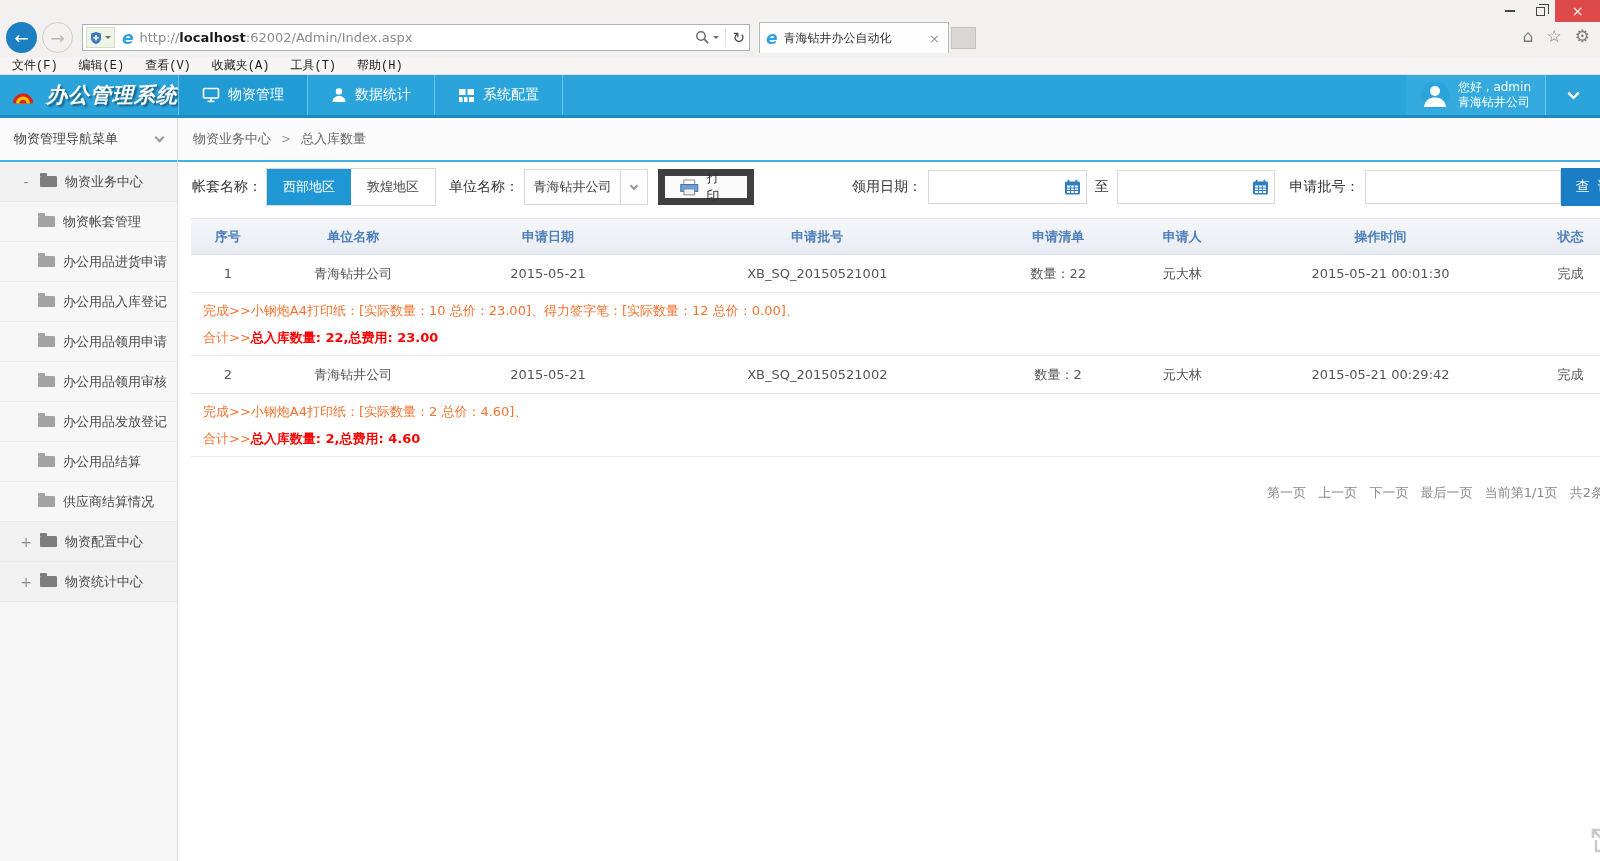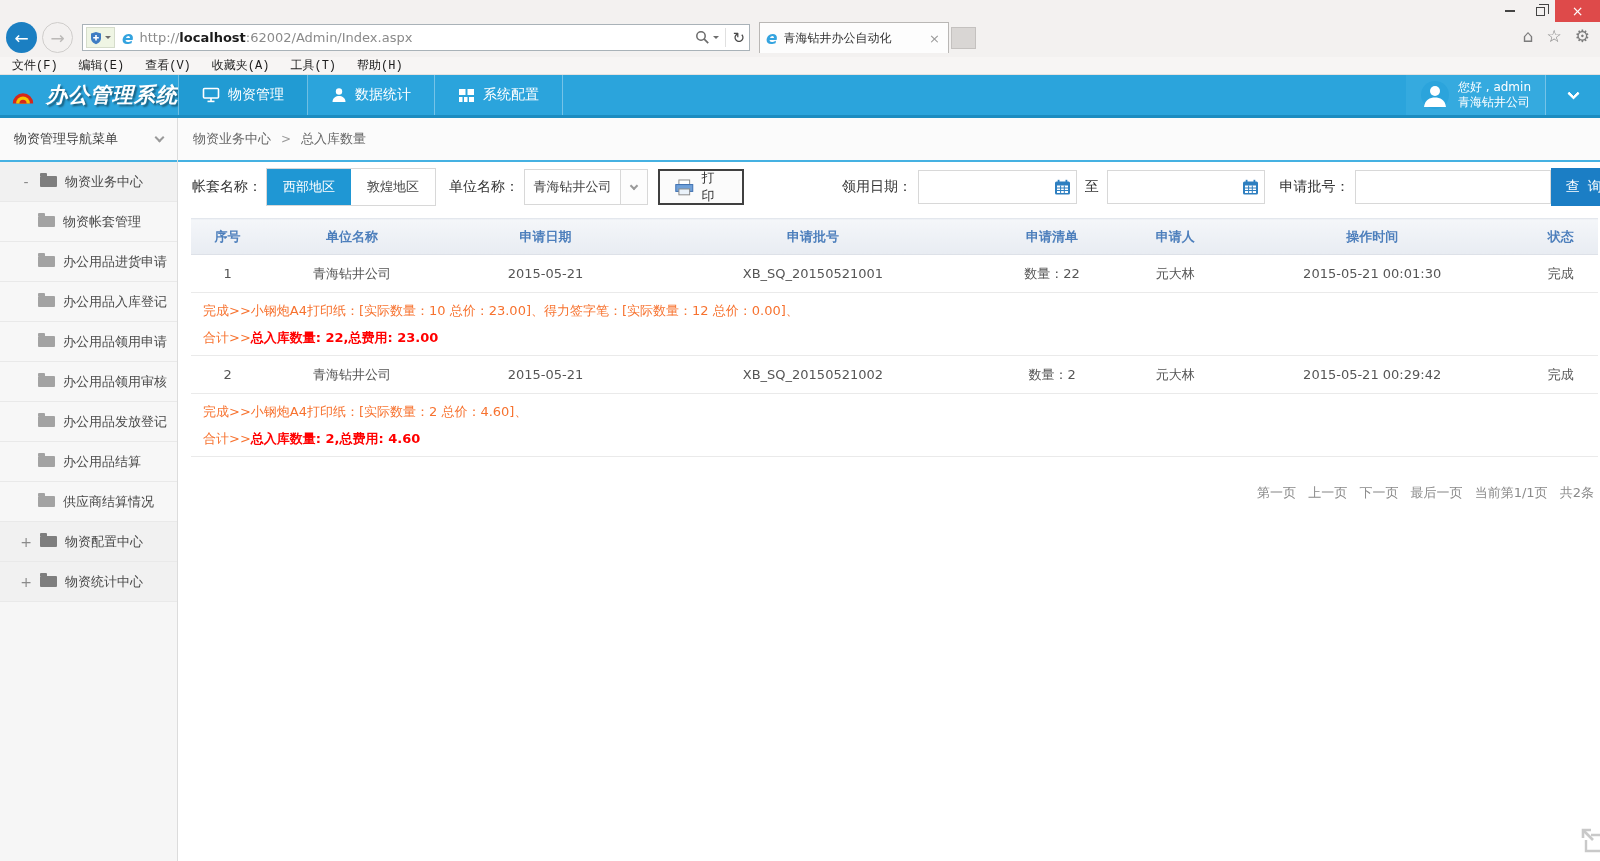--- a/index.html
+++ b/index.html
@@ -92,21 +92,21 @@
   .toggle-opt { min-width:84px; height:36px; line-height:36px; text-align:center; font-size:13px;
              color:#444; background:#fff; }
   .toggle-opt.active { background:#1F97D4; color:#fff; }
   .select-box { display:flex; border:1px solid #D8D8D8; height:36px; margin-left:5px; background:#fff; }
   .select-value { width:95px; line-height:34px; text-align:center; font-size:13px; color:#444; }
   .select-caret { width:27px; display:flex; align-items:center; justify-content:center;
              border-left:1px solid #D8D8D8; background:#FDFDFD; }
   .chev-sel { width:6px; height:6px; border-right:2px solid #9a9a9a; border-bottom:2px solid #9a9a9a;
              transform:rotate(45deg); margin-top:-3px; }
   .print-btn { display:flex; align-items:center; gap:8px; height:36px; padding:0 15px;
-             border:2px solid #404040; background:#FBFBFB; font-size:13px; color:#333; margin-left:10px; }
+             border:7px solid #404040; background:#FBFBFB; font-size:13px; color:#333; margin-left:10px; }
   .date-label { margin-left:98px; }
   .date-input { width:162px; height:34px; border:1px solid #D8D8D8; background:#fff; position:relative;
              margin-left:6px; }
   .cal-ic { position:absolute; right:5px; top:8px; }
   .to-label { margin:0 8px; font-size:14px; color:#333; }
   .batch-label { margin-left:14px; }
   .batch-input { width:200px; height:34px; border:1px solid #D8D8D8; background:#fff; margin-left:6px; }
   .query-btn { margin-left:auto; width:68px; height:38px; background:#1B7EC5; color:#fff;
              font-size:14px; border:none; letter-spacing:2px; }
 

